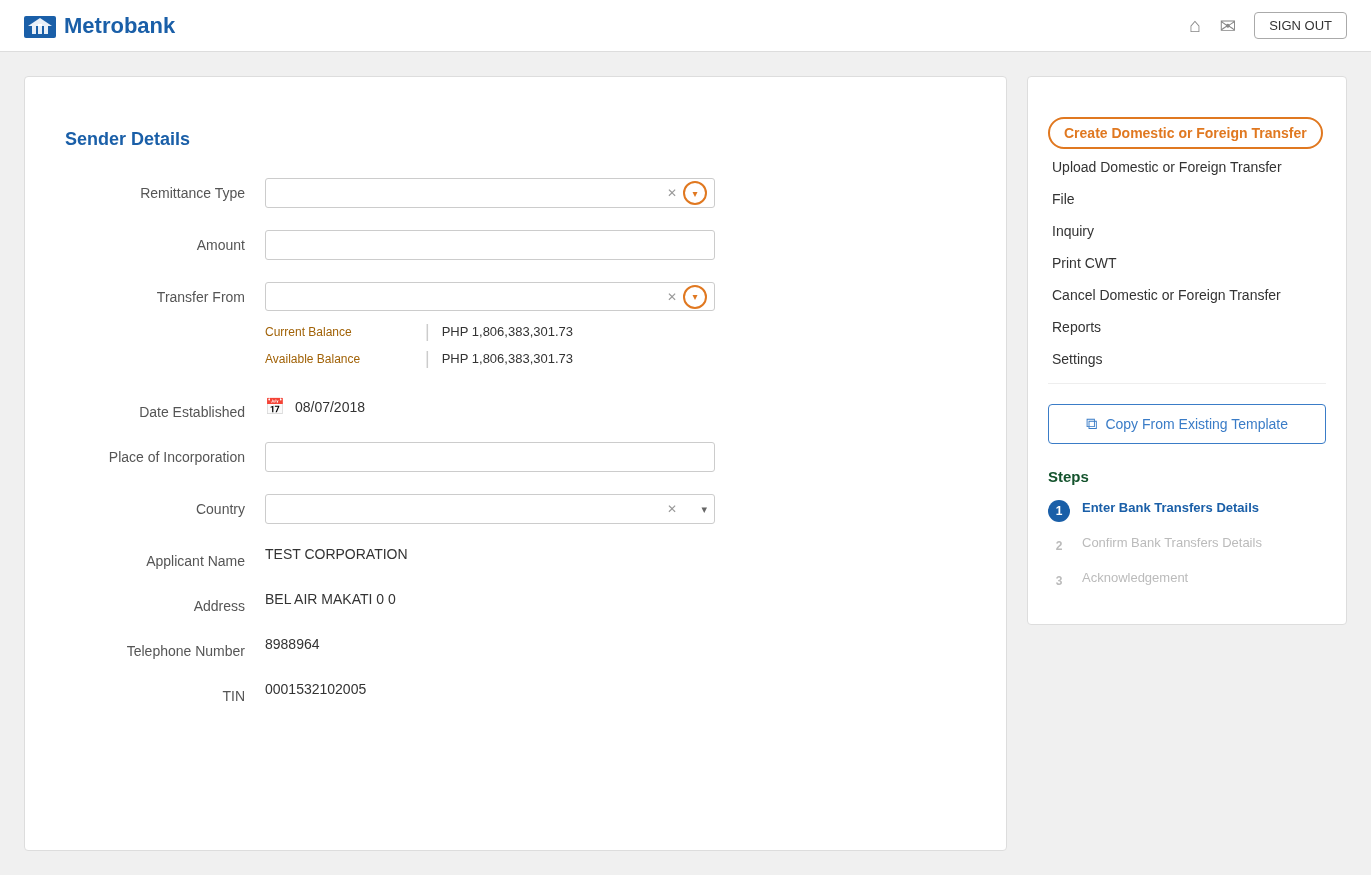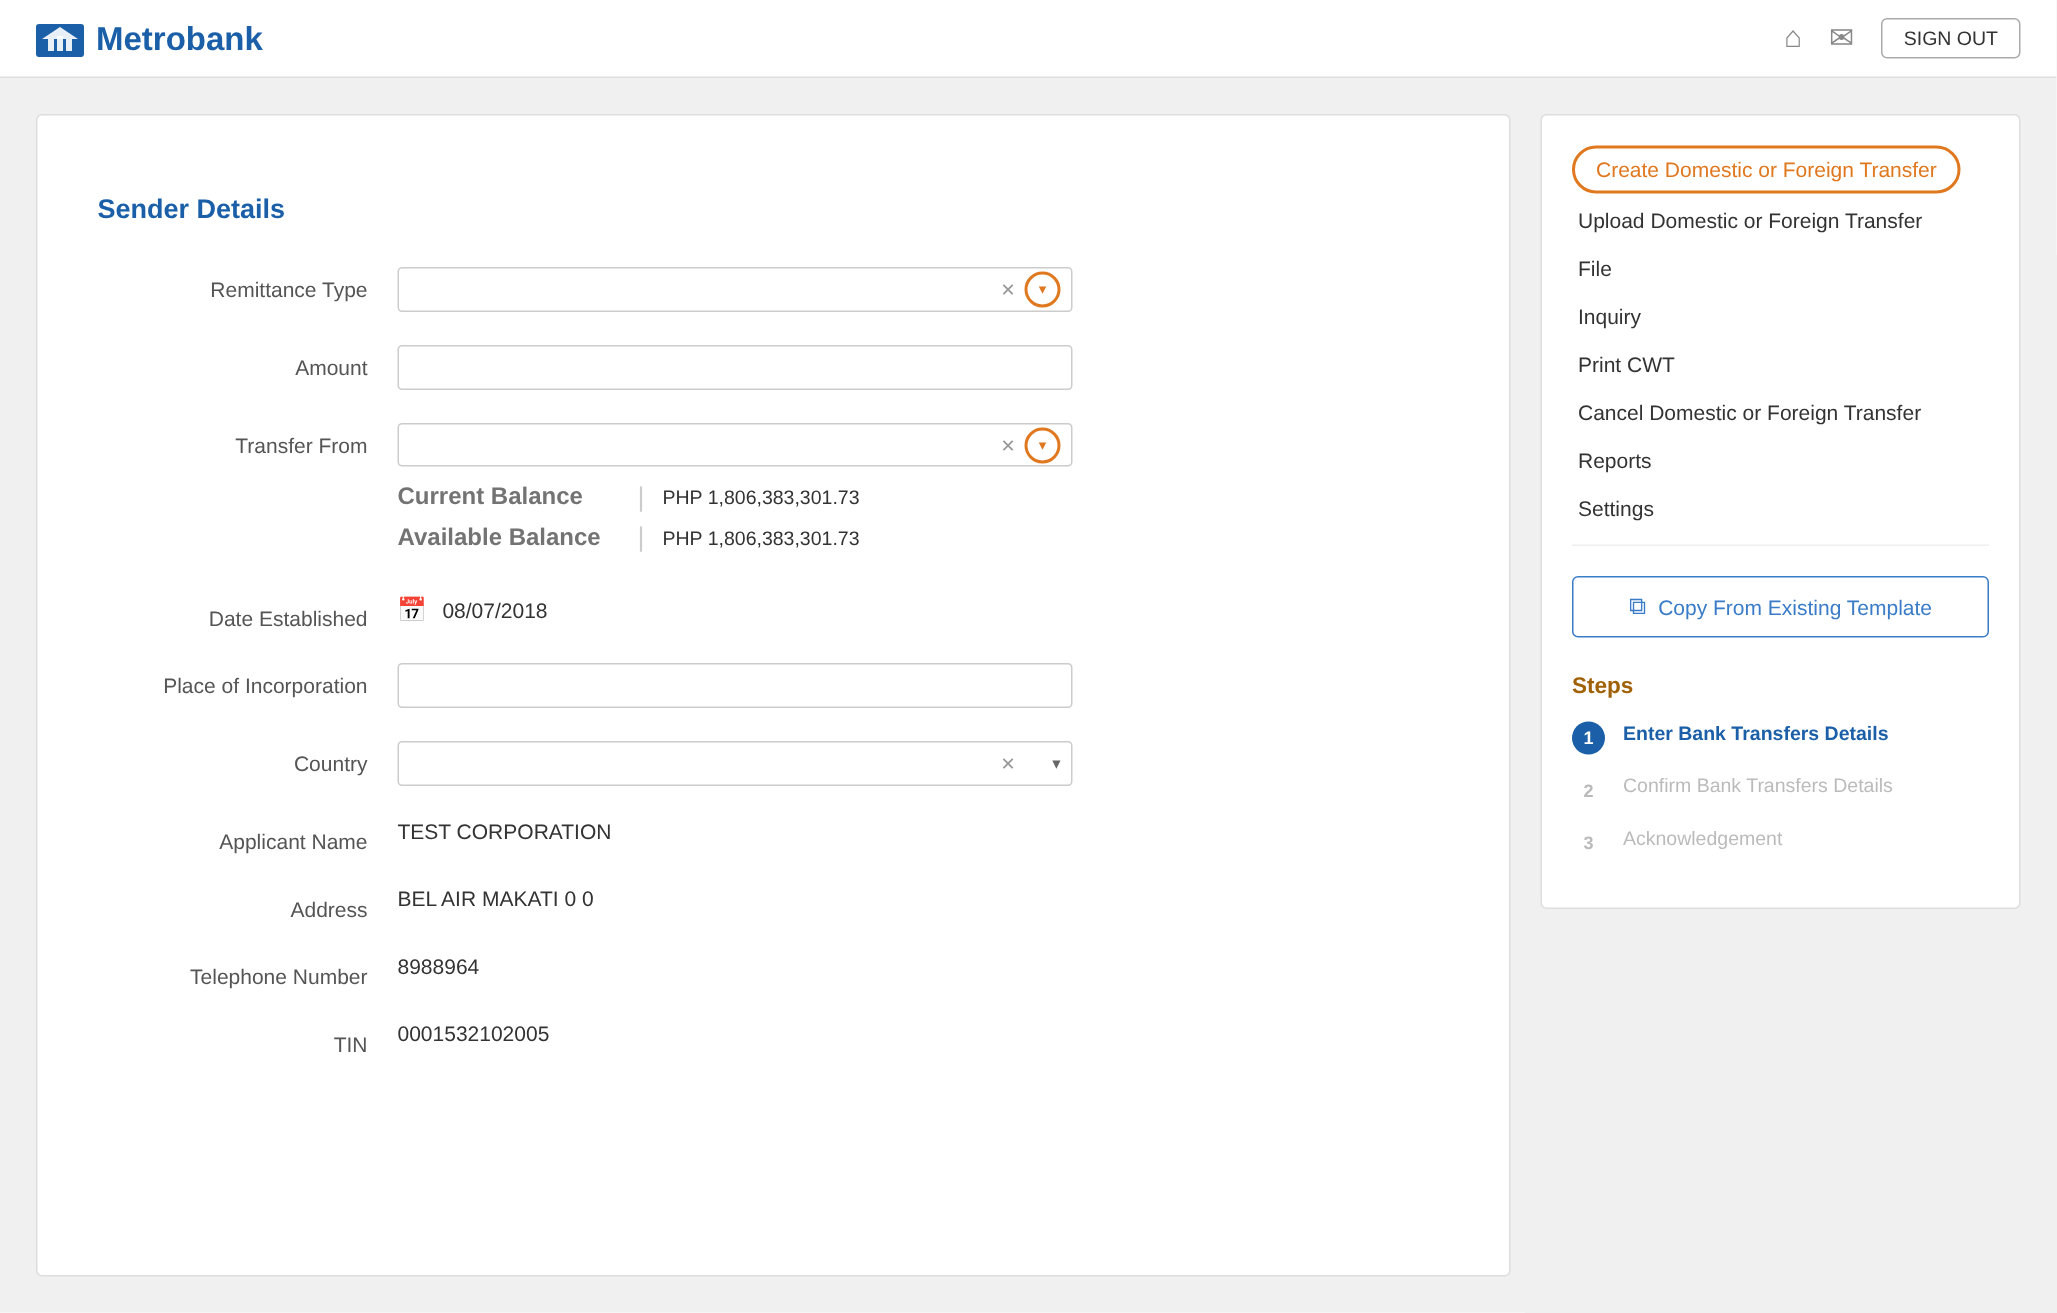--- a/index.html
+++ b/index.html
@@ -144,23 +144,23 @@
       margin-top: 10px;
       border-top: none;
     }
     .balance-row {
       display: flex;
       align-items: center;
       margin-bottom: 6px;
       gap: 0;
     }
     .balance-label {
-      font-weight: bold;
-      font-size: 16px;
-      color: #737373;
+      font-weight: normal;
+      font-size: 12px;
+      color: #a16207;
       width: 160px;
       min-width: 160px;
     }
     .balance-separator {
       color: #ccc;
       margin-right: 12px;
       font-size: 18px;
     }
     .balance-value {
       font-size: 13px;
@@ -209,22 +209,23 @@
       color: #333;
       display: block;
       text-decoration: none;
     }
     .nav-item.active {
       color: #e07820;
       border: 2px solid #e07820;
       border-radius: 20px;
       padding: 6px 14px;
       display: inline-block;
-      font-weight: normal;
+      font-weight: bold;
       margin-bottom: 2px;
+      margin-top: 20px;
     }
     .nav-item-indent {
       padding-left: 4px;
     }
     .nav-bookmark {
       padding: 10px 4px;
       color: #333;
       font-size: 14px;
       cursor: pointer;
     }
@@ -245,21 +246,21 @@
       font-size: 14px;
       display: flex;
       align-items: center;
       justify-content: center;
       gap: 8px;
       margin-bottom: 24px;
     }
 
     .steps-section {}
     .steps-title {
-      color: #a16207;
+      color: #14532d;
       font-size: 15px;
       font-weight: bold;
       margin-bottom: 14px;
     }
     .step-item {
       display: flex;
       align-items: flex-start;
       margin-bottom: 12px;
       gap: 12px;
     }

